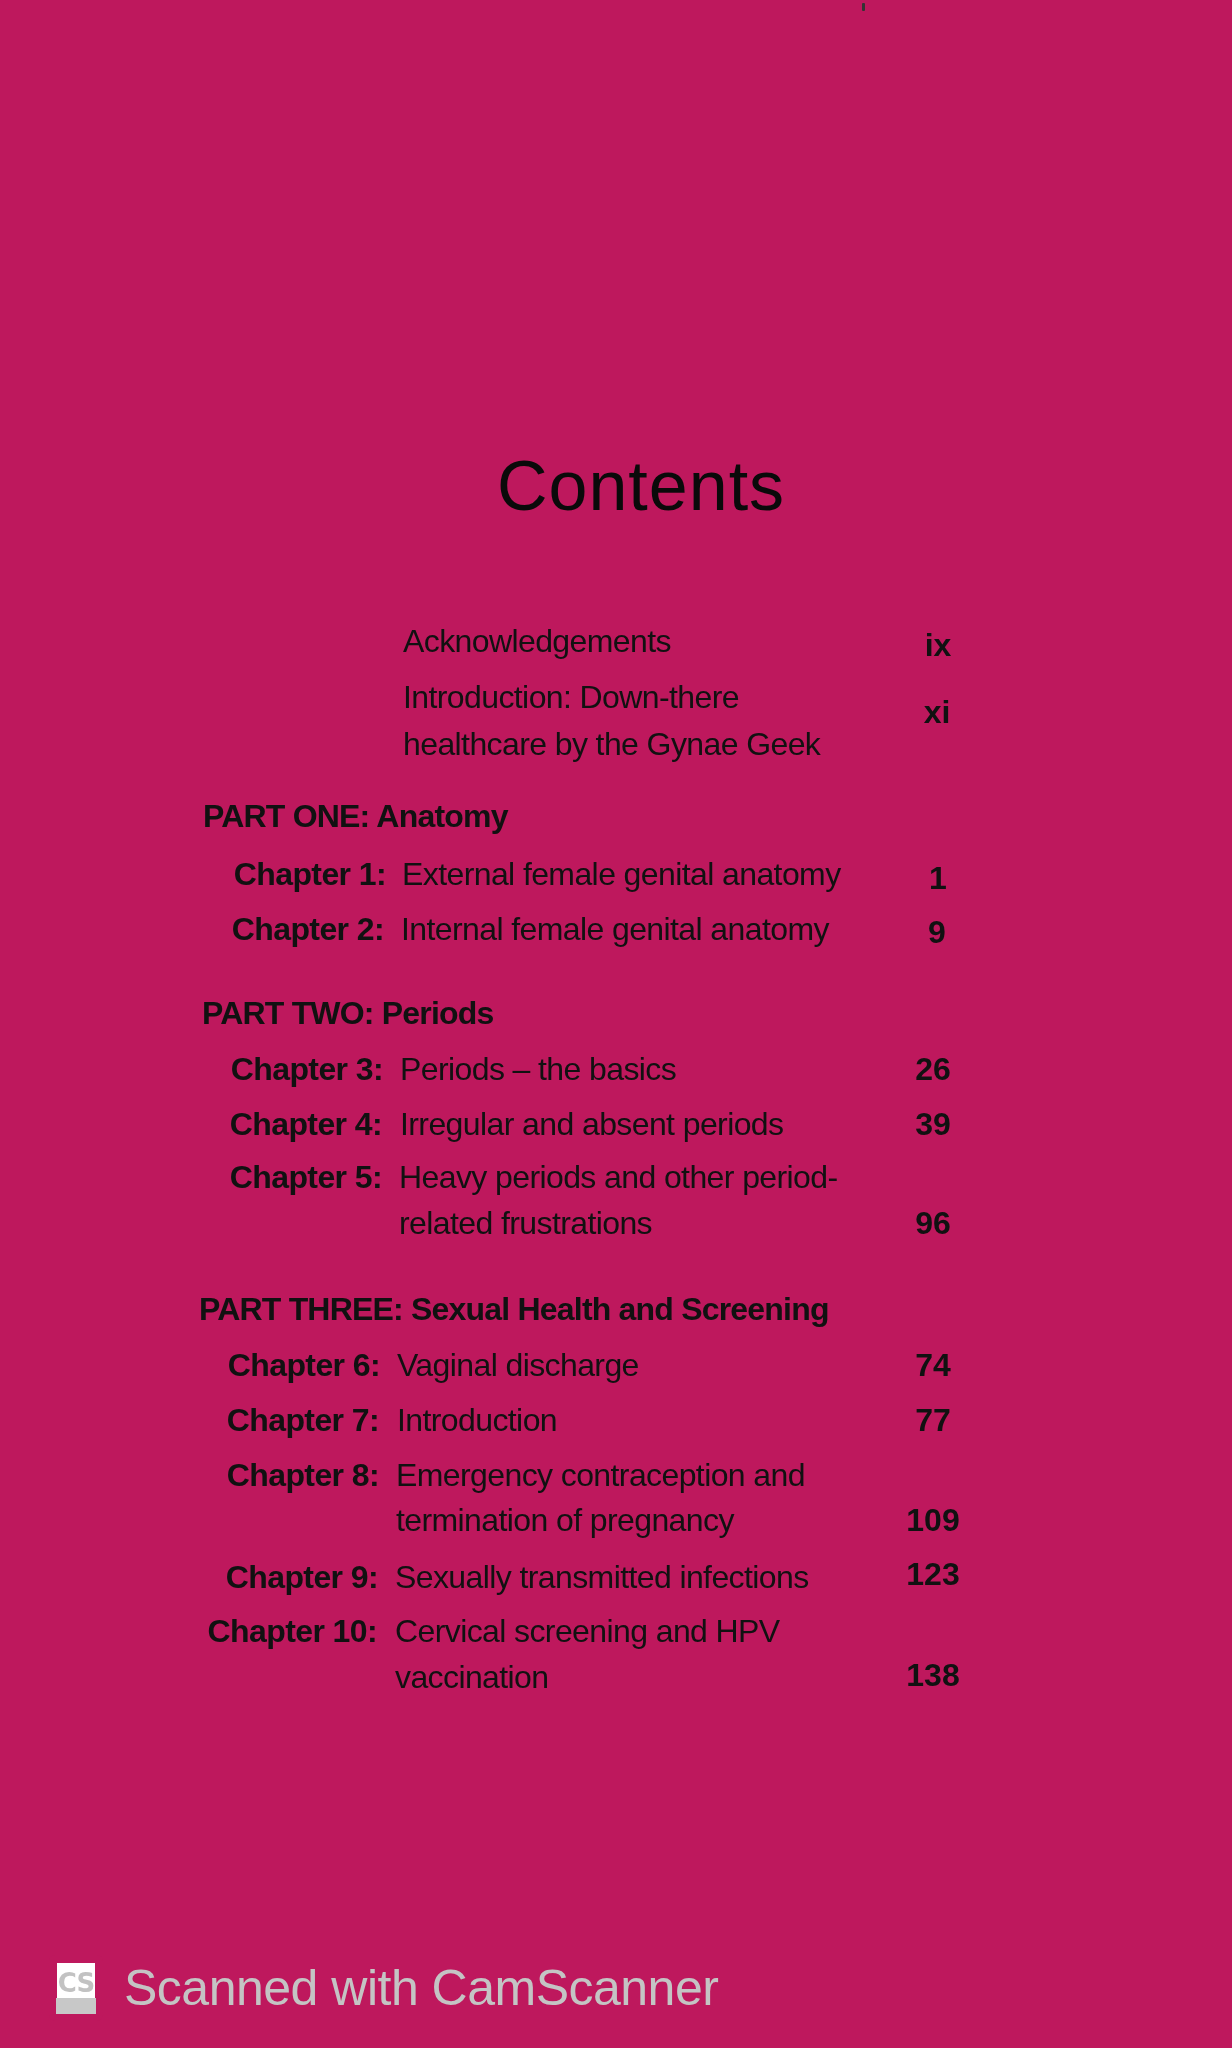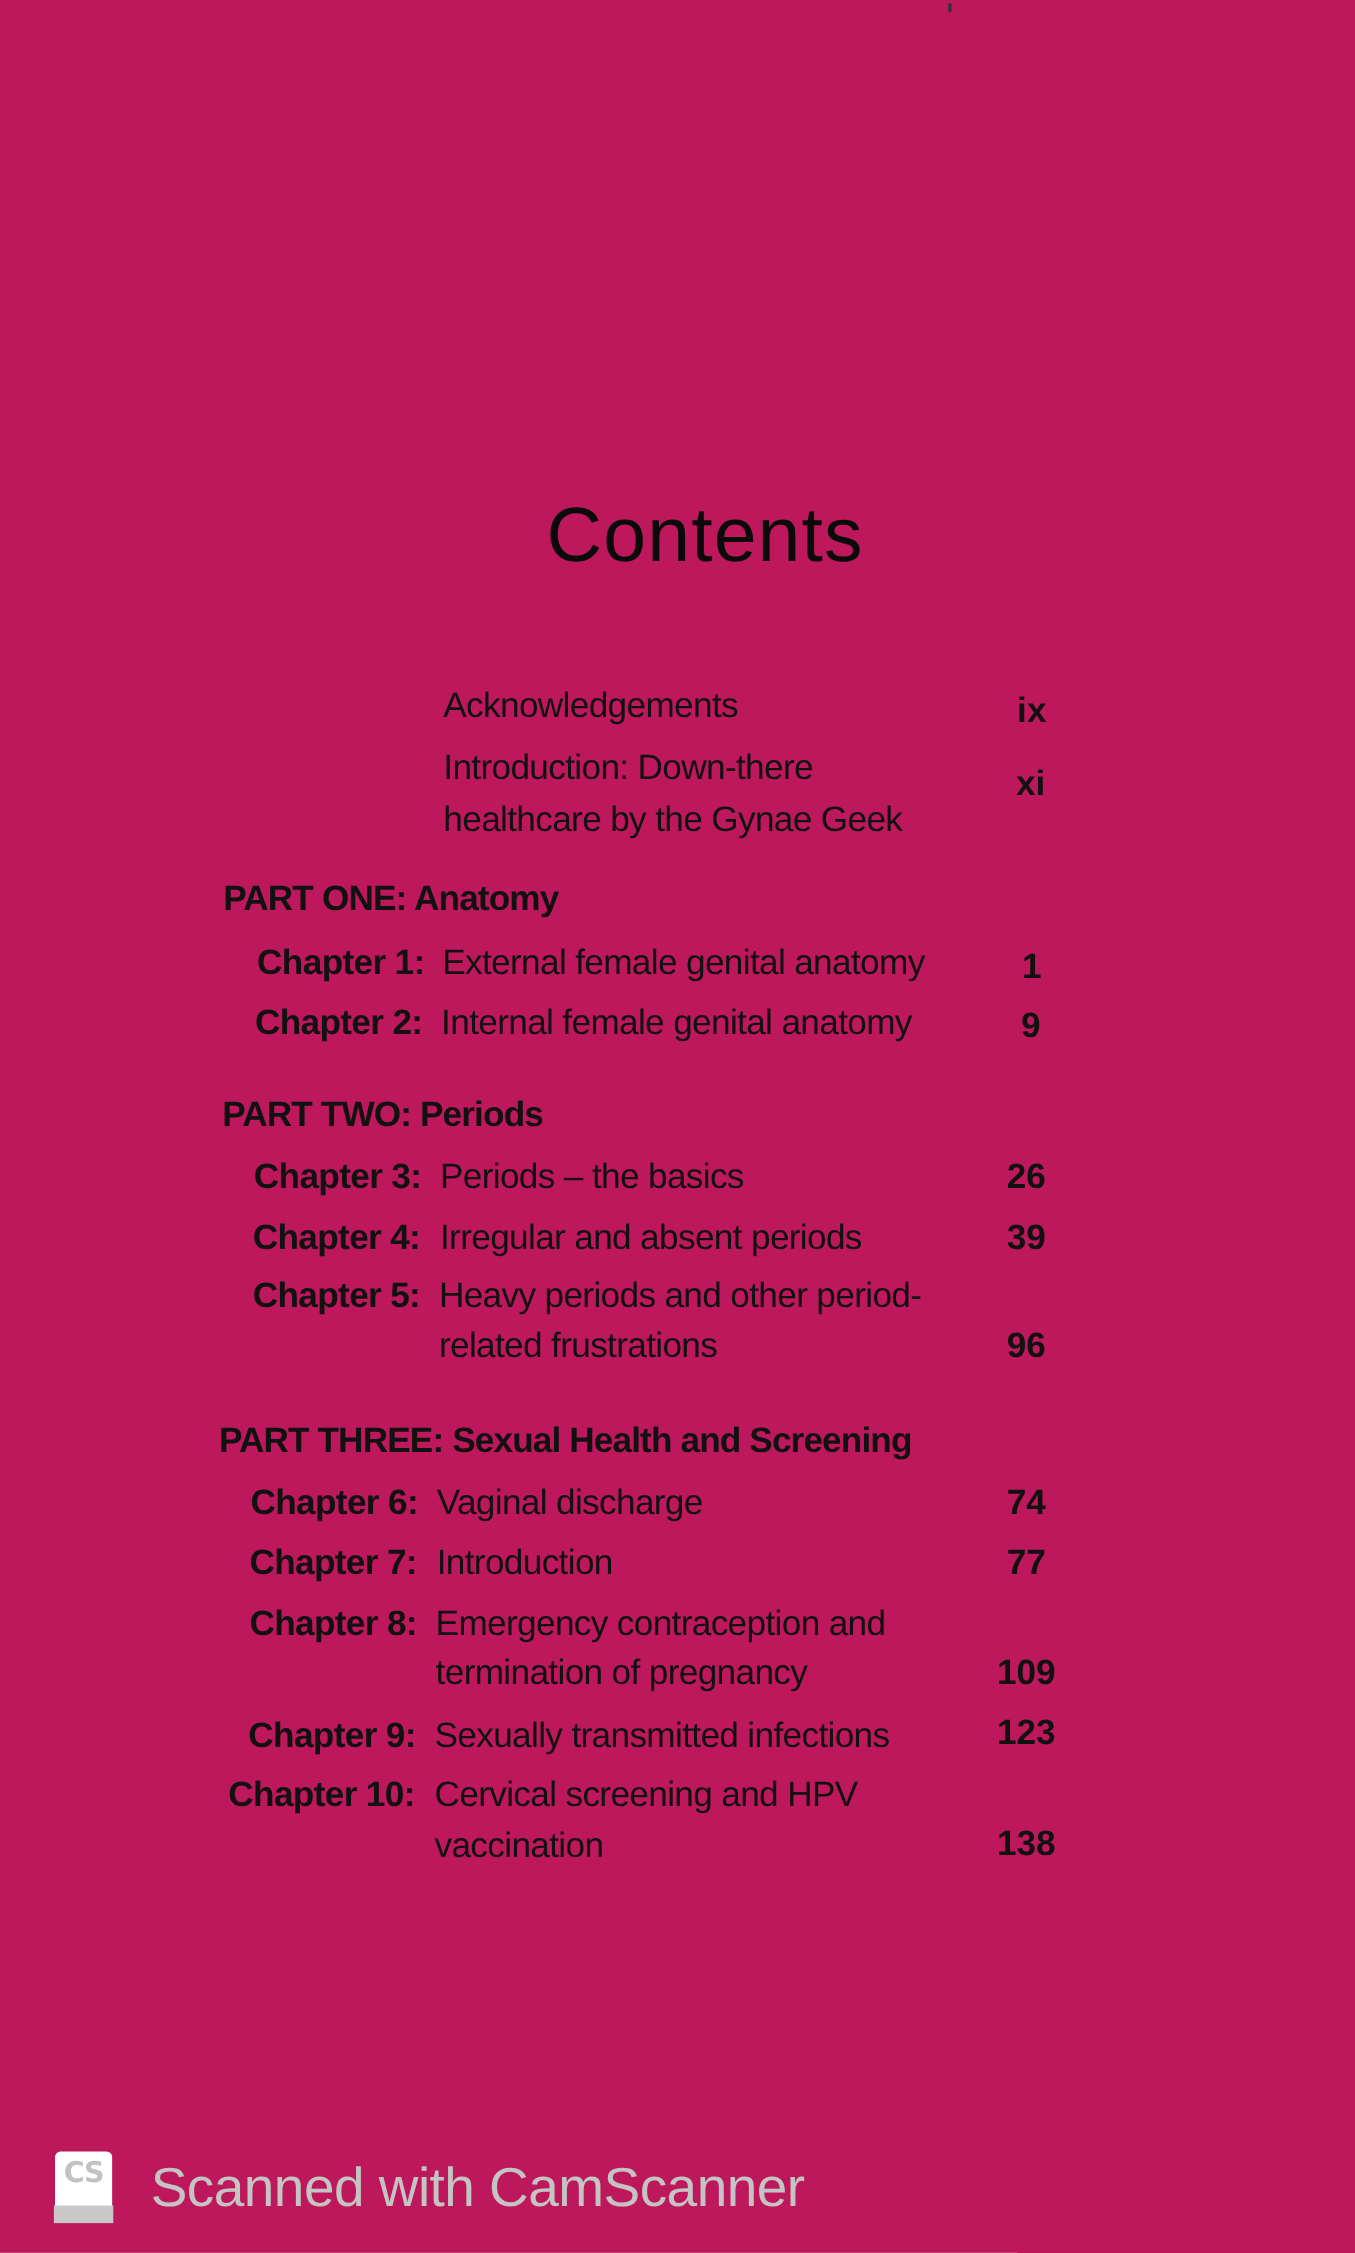--- a/index.html
+++ b/index.html
@@ -85,21 +85,21 @@
     left: 49px;
     top: 1952px;
     height: 72px;
     display: flex;
     align-items: center;
     color: #c4c4c4;
   }
   .cs-logo {
     width: 54px;
     height: 66px;
-    border: 1px solid #be185d;
+    border: 8px solid #be185d;
     border-radius: 6px;
     box-sizing: border-box;
     position: relative;
     background: #fff;
   }
   .cs-logo .cs-text {
     position: absolute;
     left: 0; right: 0; top: 4px;
     text-align: center;
     font-family: "DejaVu Sans", sans-serif;
@@ -109,21 +109,21 @@
     color: #c2c2c2;
     letter-spacing: -1px;
   }
   .cs-logo .cs-bar {
     position: absolute;
     left: -1px; right: -1px; bottom: -1px;
     height: 16px;
     background: #c8c8c8;
   }
   .wm-text {
-    margin-left: 34px;
+    margin-left: 21px;
     font-family: "Liberation Sans", sans-serif;
     font-size: 50px;
     line-height: 60px;
     color: #c4c4c4;
     letter-spacing: -0.5px;
   }
 </style>
 </head>
 <body>
 

